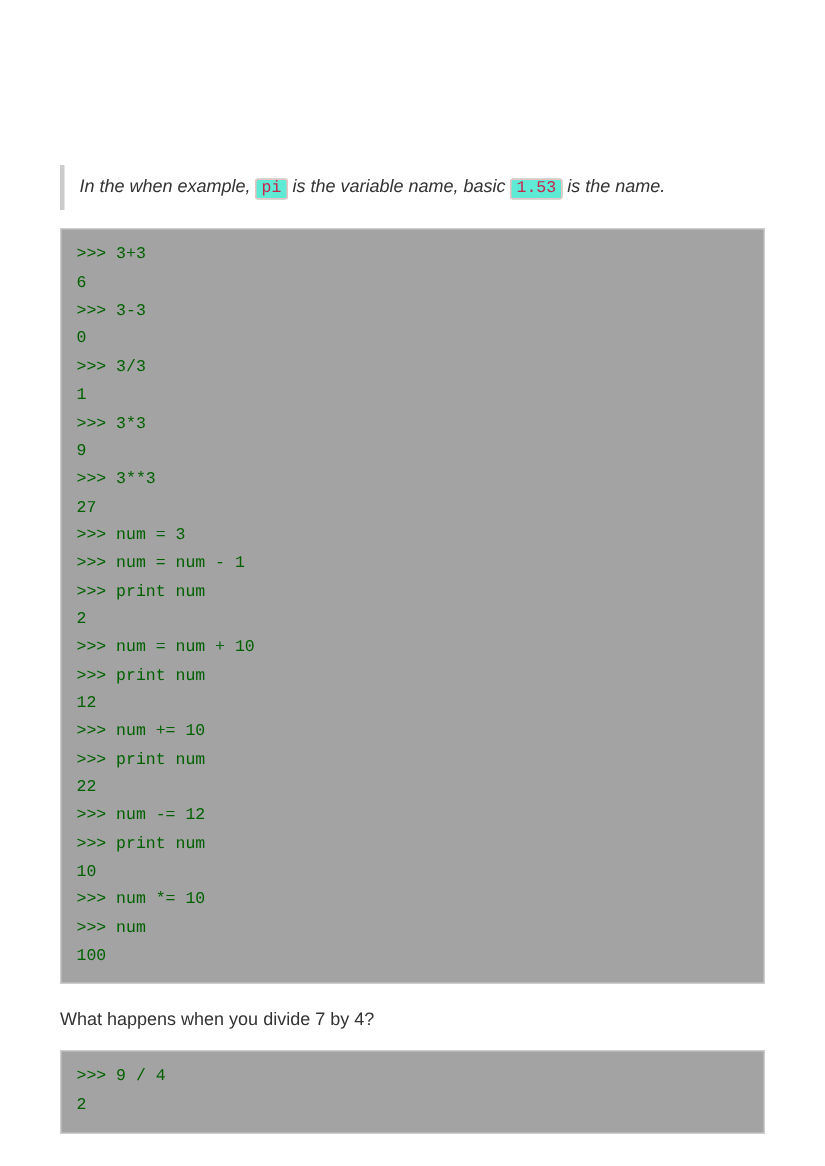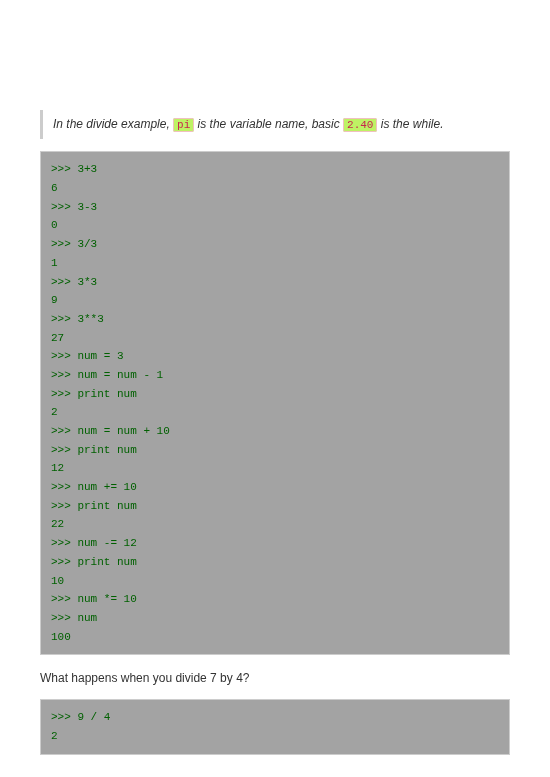--- a/index.html
+++ b/index.html
@@ -37,33 +37,33 @@
     font-size: 11px;
     color: #006000;
     line-height: 1.7;
     white-space: pre;
     margin: 8px 0 14px 0;
   }
   .code-inline {
     font-family: "Courier New", Courier, monospace;
     font-size: 11px;
     color: #c7254e;
-    background: #bef264;
+    background: #5eead4;
     border: 1px solid #f0c0c0;
     border-radius: 2px;
     padding: 0 3px;
   }
 </style>
 </head>
 <body>
 
 <div class="page">
 
   <div class="note">
-    <span>In the divide example, </span><span class="code-inline">pi</span><span> is the variable name, basic </span><span class="code-inline">2.40</span><span> is the while.</span>
+    <span>In the when example, </span><span class="code-inline">pi</span><span> is the variable name, basic </span><span class="code-inline">1.53</span><span> is the name.</span>
   </div>
 
 
   <div class="code-block">&gt;&gt;&gt; 3+3
 6
 &gt;&gt;&gt; 3-3
 0
 &gt;&gt;&gt; 3/3
 1
 &gt;&gt;&gt; 3*3

